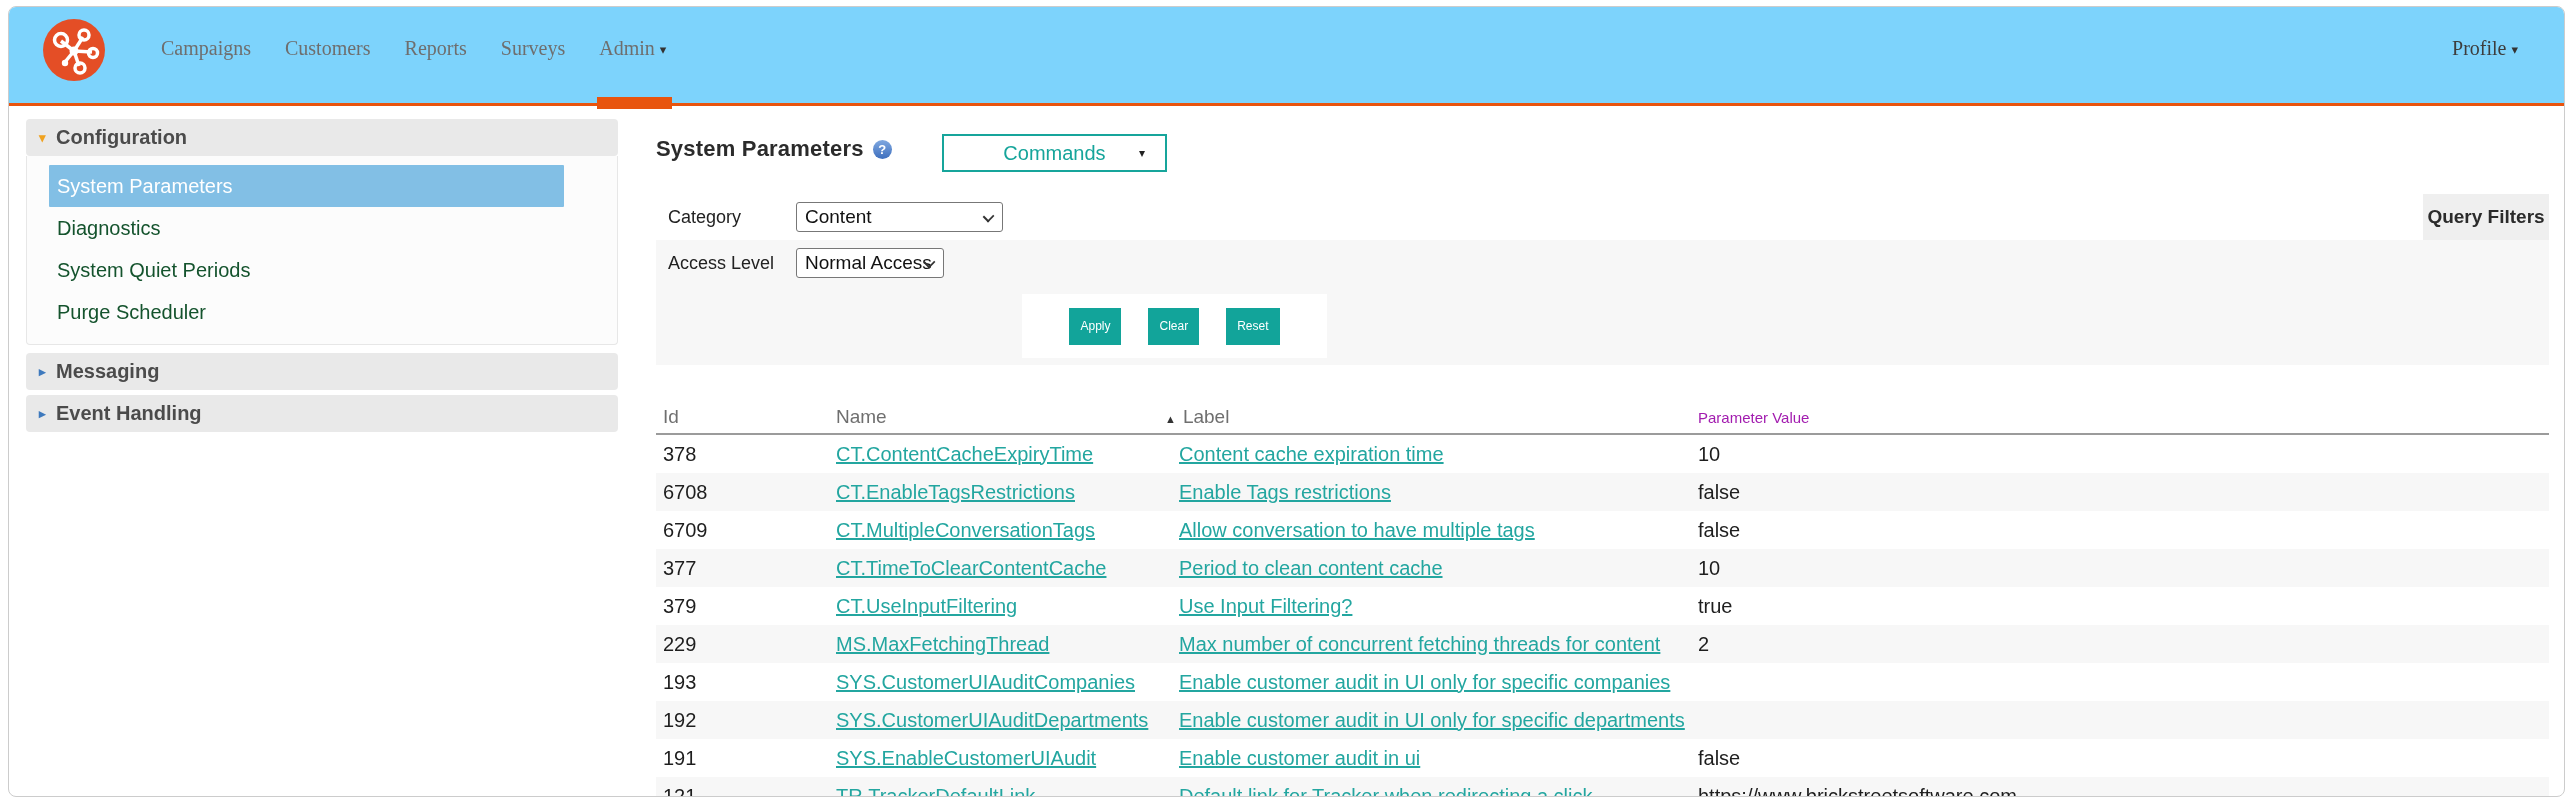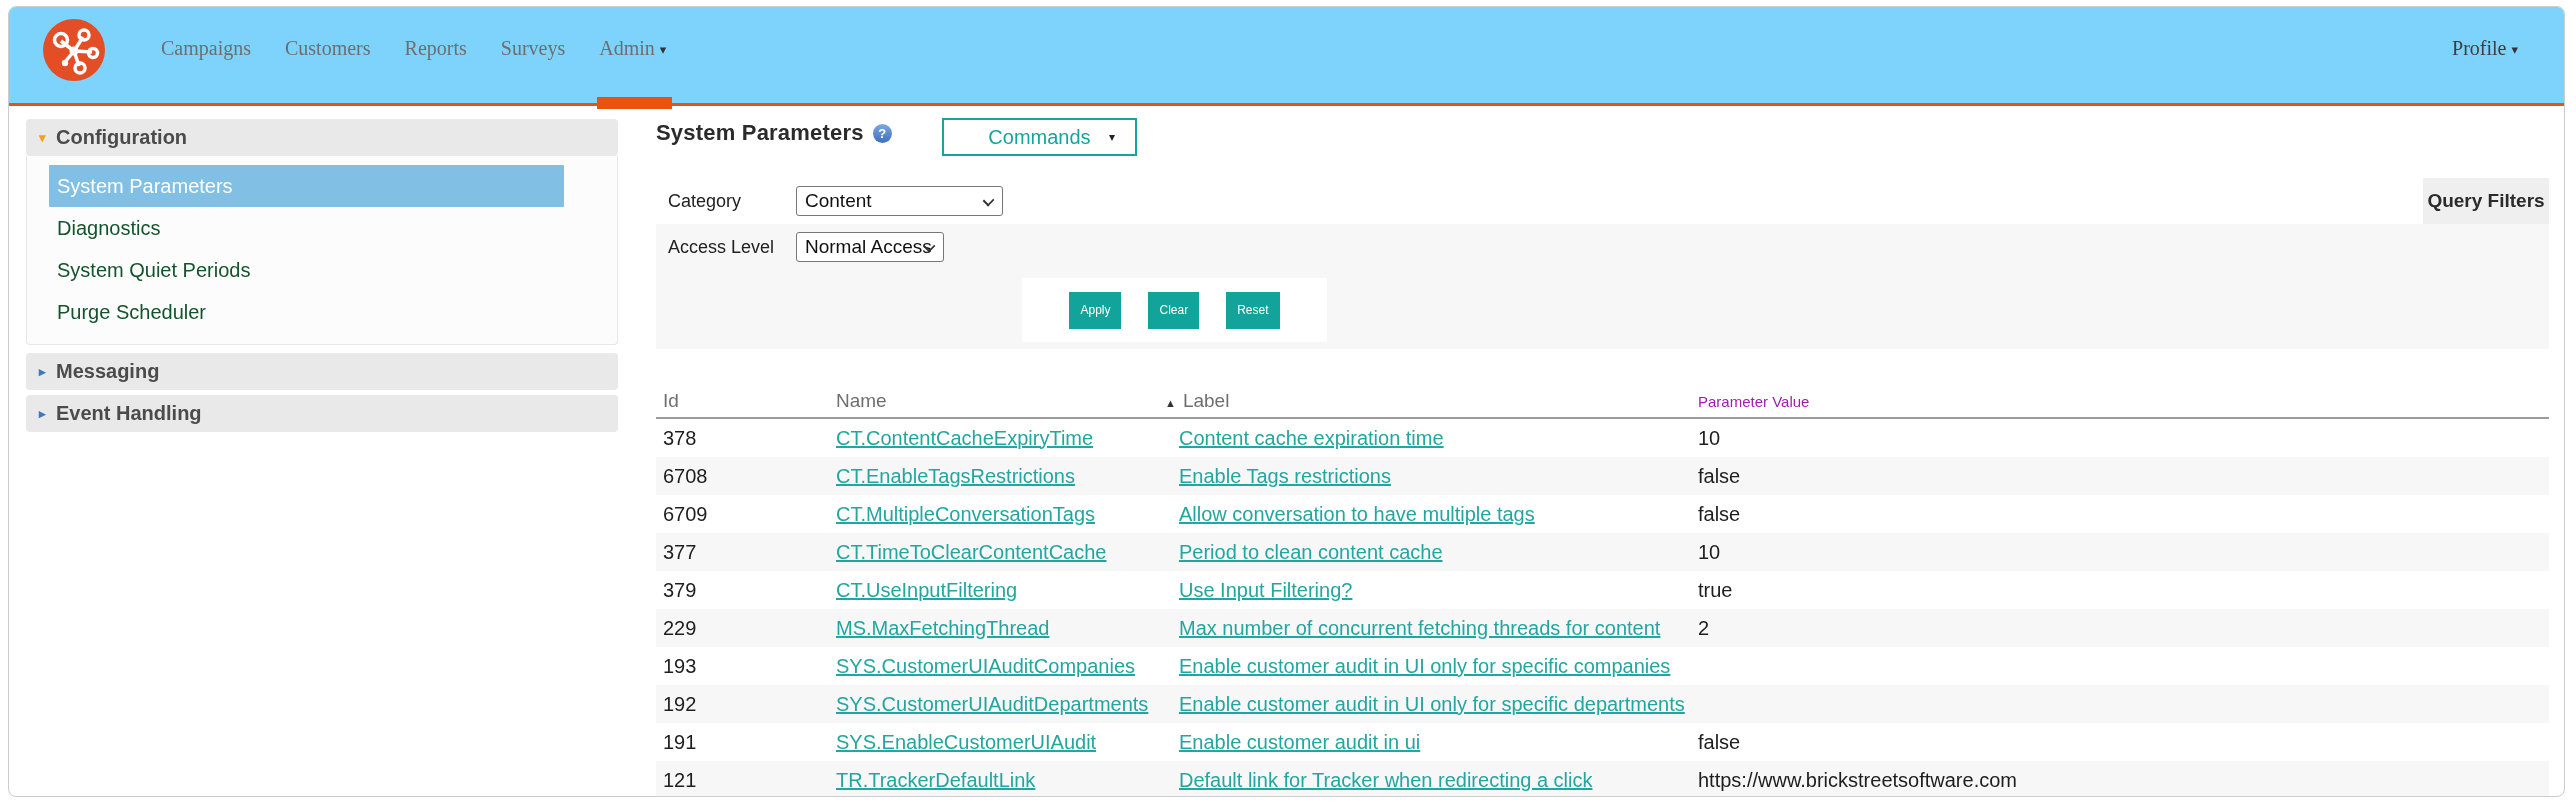--- a/index.html
+++ b/index.html
@@ -26,26 +26,26 @@
   .acc-caret { position:absolute; left:13px; top:0; font-size:13px; }
   .acc-caret.orange { color:#F0A21F; }
   .acc-caret.blue { color:#3E79BD; }
   .acc-body { background:#fcfcfc; border:1px solid #e7e7e7; border-top:none; border-radius:0 0 4px 4px; padding:9px 0 11px; }
   .side-item { height:42px; line-height:42px; padding-left:30px; font-size:20px; color:#14532d; cursor:pointer; white-space:nowrap; }
   .side-item.selected { margin-left:22px; width:515px; padding-left:8px; background:#82BFE5; color:#ffffff; border-radius:1px; }
   .acc-header.mt1 { margin-top:8px; }
   .acc-header.mt2 { margin-top:5px; }
   
   .main { position:absolute; left:647px; top:11px; width:1893px; }
-  .title-row { position:relative; height:42px; }
+  .title-row { position:relative; height:42px;margin-top:16px; }
   h1 { display:inline-block; font-size:22px; font-weight:bold; color:#2b2b2b; letter-spacing:0.2px; }
   .help { display:inline-block; width:19px; height:19px; margin-left:9px; border-radius:50%;
           background:linear-gradient(#7FA8E0,#3E6FBE); color:#fff; font-size:13px; font-weight:bold;
           text-align:center; line-height:19px; vertical-align:2px; cursor:pointer; }
-  .commands { position:absolute; left:286px; top:-2px; width:195px; height:38px; background:#fff;
+  .commands { position:absolute; left:286px; top:-2px; width:225px; height:38px; background:#fff;
               border:2px solid #16A59B; color:#16A59B; font-size:20px; display:flex; align-items:center;
               justify-content:center; cursor:pointer; }
   .cmd-caret { position:absolute; right:20px; top:10px; font-size:12px; color:#222; }
   
   .filter-panel { position:relative; margin-top:16px; height:171px; background:#f7f7f7; }
   .f-row { height:46px; display:flex; align-items:center; padding-left:12px; }
   .f-row.white { background:#ffffff; width:1768px; }
   .f-label { width:128px; font-size:18px; color:#222; }
   .select { position:relative; height:30px; background:#fff; border:1px solid #777777; border-radius:3px;
             font-size:19px; color:#111; line-height:28px; padding-left:8px; cursor:pointer; }

